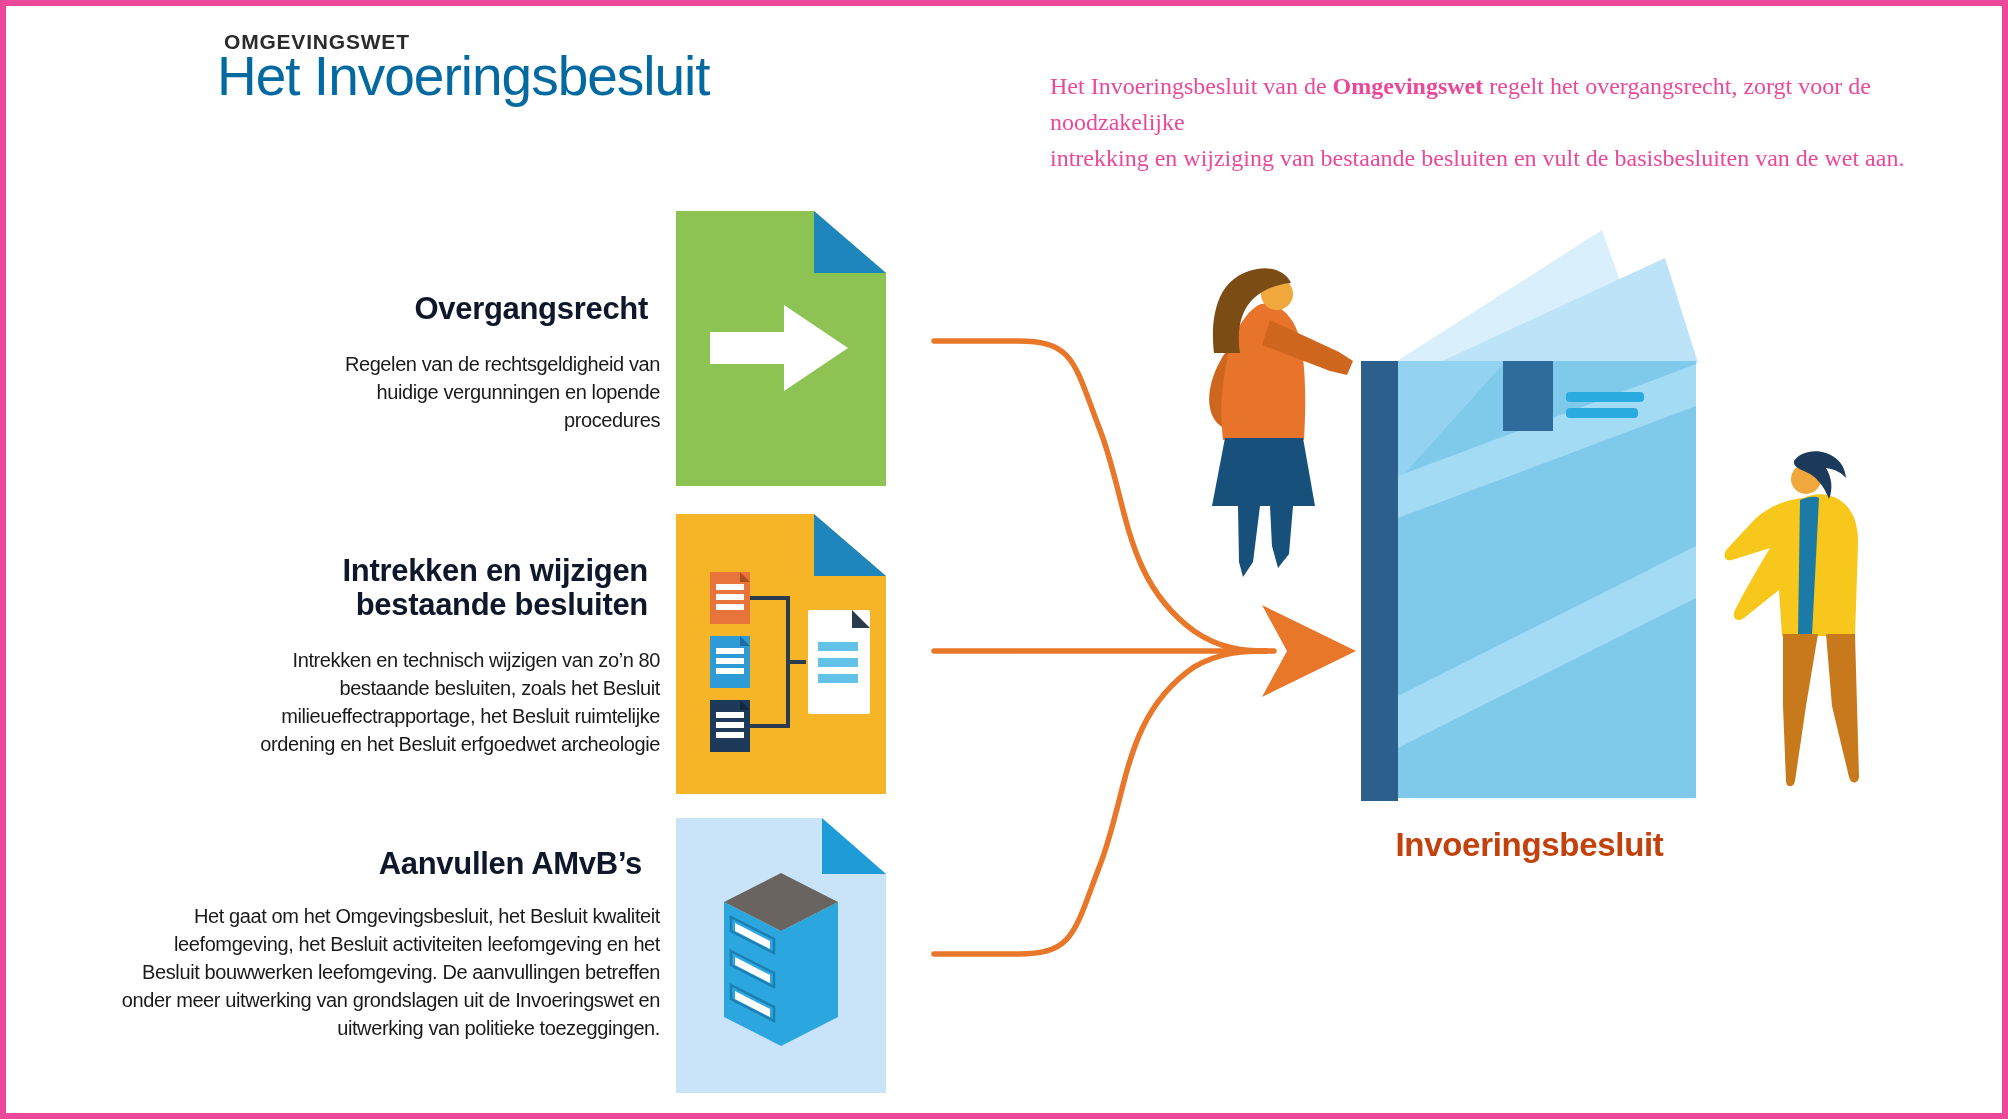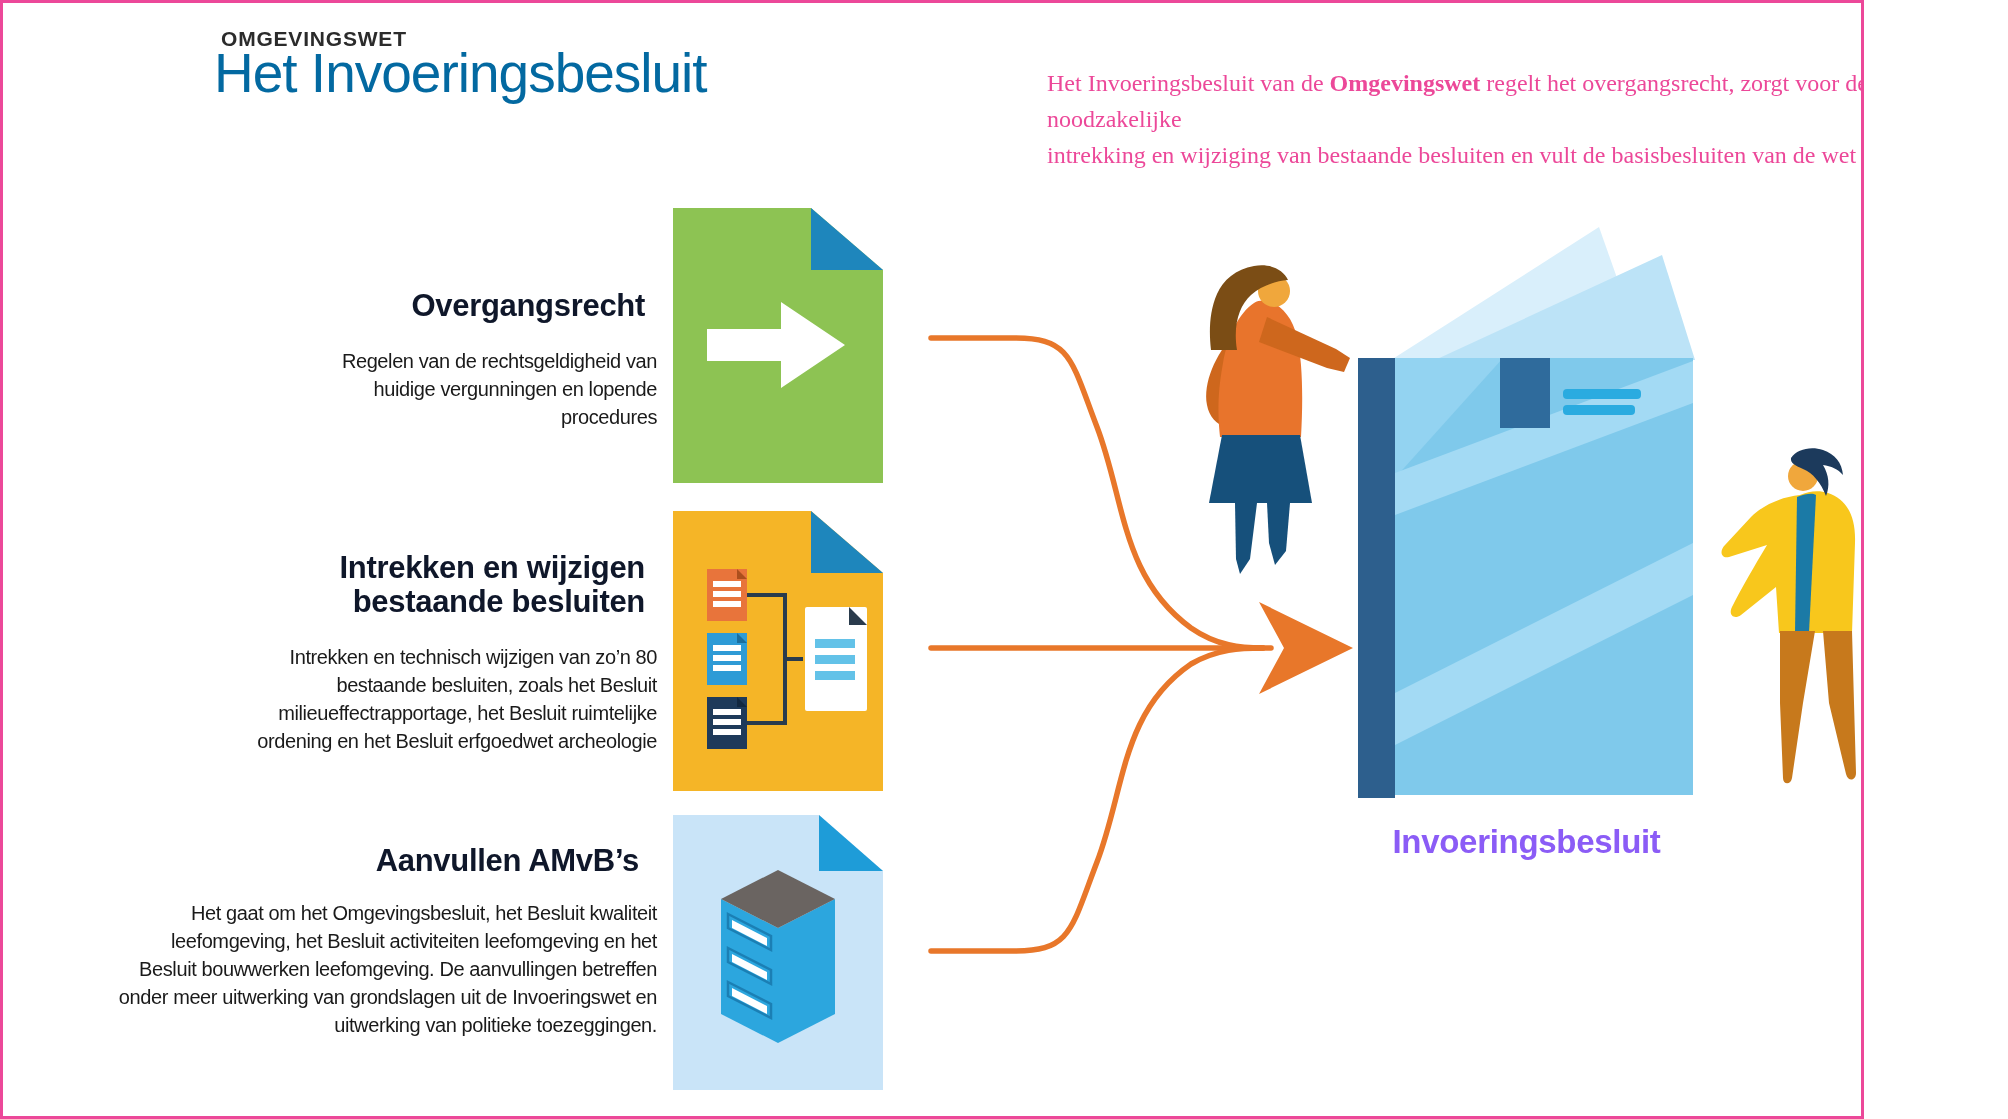--- a/index.html
+++ b/index.html
@@ -1,20 +1,20 @@
 <!DOCTYPE html>
 <html><head>
 <meta charset="utf-8">
 <style>
   html,body{margin:0;padding:0;background:#ffffff;}
   .canvas{
     position:relative;
-    width:1864px;height:1119px;
+    width:2008px;height:1119px;
     background:#ffffff;
-    border:3px solid #ec4899;
+    border:6px solid #ec4899;
     box-sizing:border-box;
     overflow:hidden;
     font-family:"Liberation Sans",sans-serif;
   }
   .abs{position:absolute;}
   
   .kicker{
     left:218px;top:24px;
     font-size:21px;font-weight:600;letter-spacing:.8px;
     color:#2b2b2b;
@@ -51,21 +51,21 @@
   
   .icon1{left:670px;top:205px;}
   .icon2{left:670px;top:508px;}
   .icon3{left:670px;top:812px;}
   .flow{left:900px;top:300px;}
   .book{left:1340px;top:210px;}
   .woman{left:1150px;top:255px;}
   .man{left:1700px;top:440px;}
   .book-label{
     left:1357px;top:820px;width:333px;
-    text-align:center;font-size:33px;font-weight:700;color:#8b5cf6;
+    text-align:center;font-size:33px;font-weight:700;color:#c2410c;
     letter-spacing:-.3px;
   }
   svg{display:block;}
 </style>
 </head>
 <body>
 
 <div class="canvas">
 
   <div class="abs kicker">OMGEVINGSWET</div>

